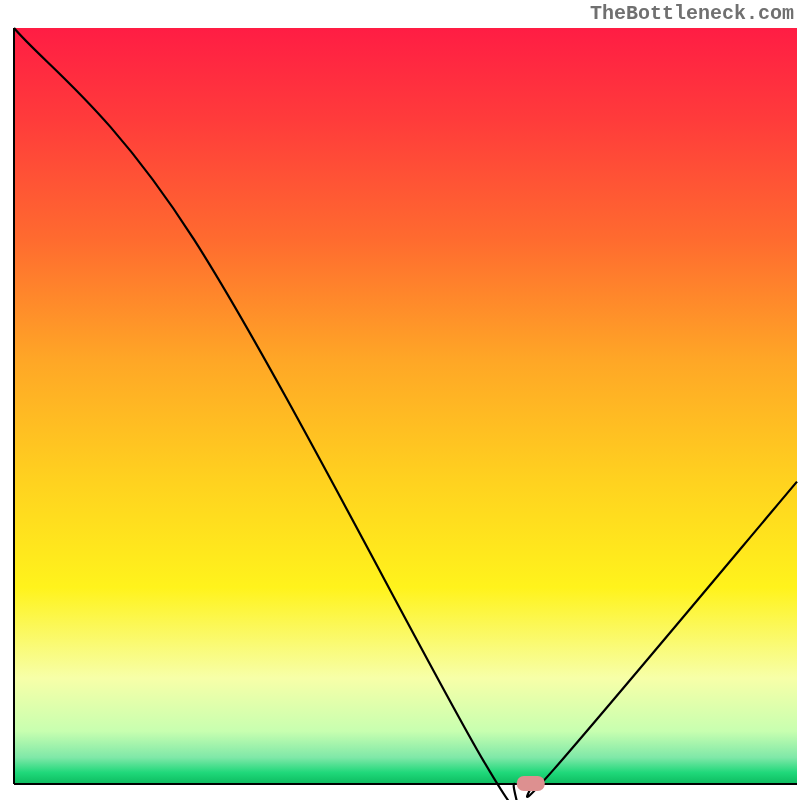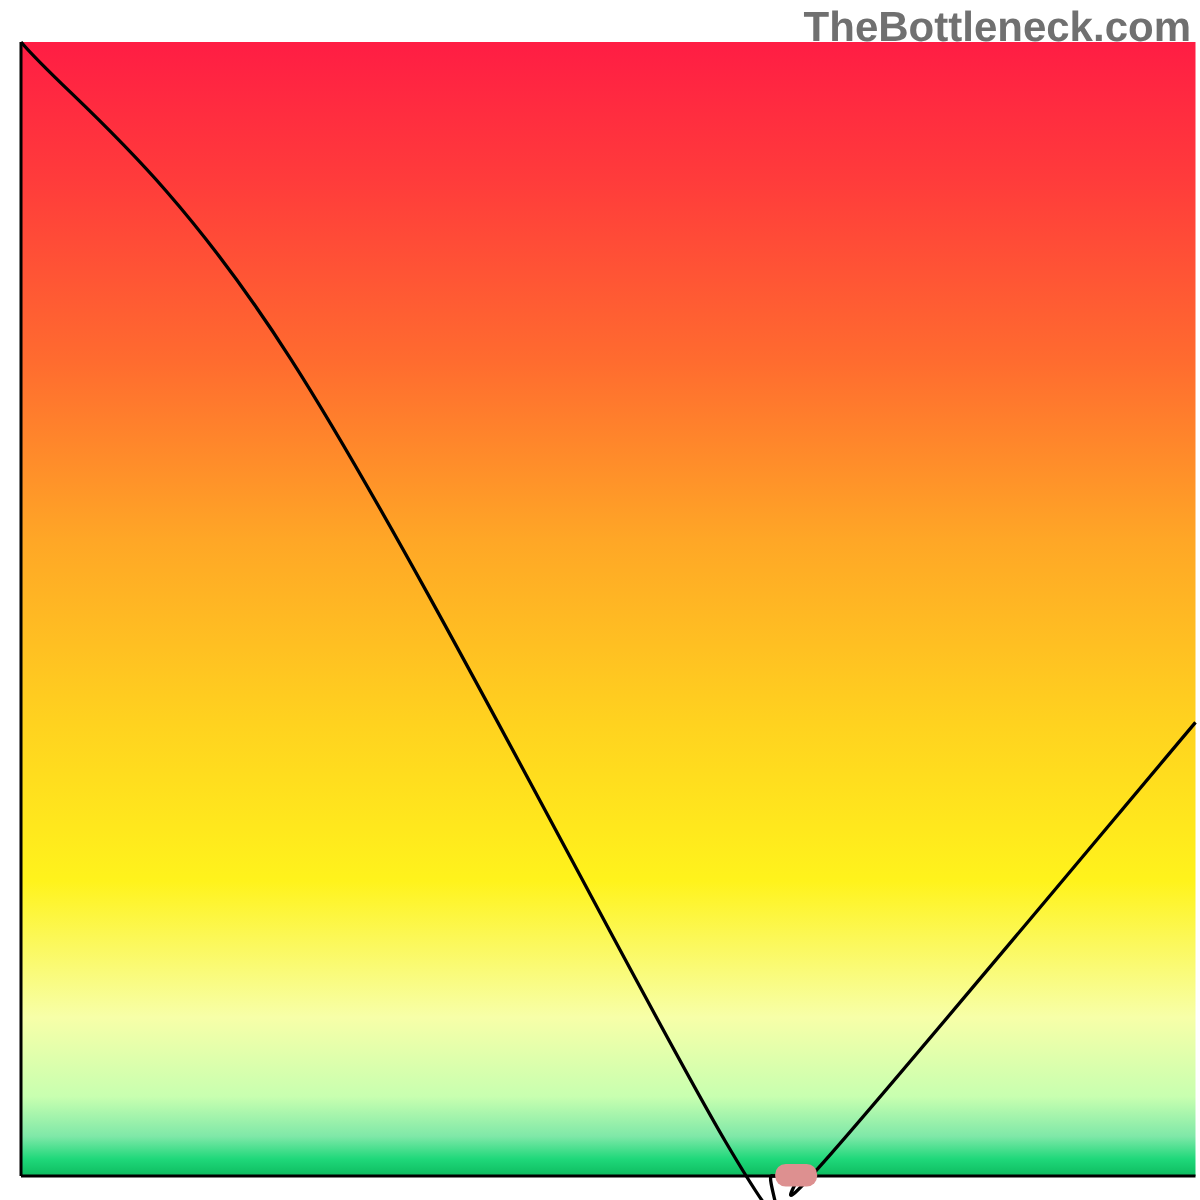--- a/index.html
+++ b/index.html
@@ -8,22 +8,22 @@
   .chart-container {
     position: relative;
     width: 800px;
     height: 800px;
   }
   
   .watermark {
     position: absolute;
     top: 2px;
     right: 6px;
-    font-family: Liberation Sans, sans-serif;
-    font-size: 28px;
+    font-family: Liberation Mono, monospace;
+    font-size: 20px;
     font-weight: bold;
     color: #707070;
     z-index: 10;
     margin-left: 12px;
   }
   
   svg.plot {
     position: absolute;
     top: 0;
     left: 0;

